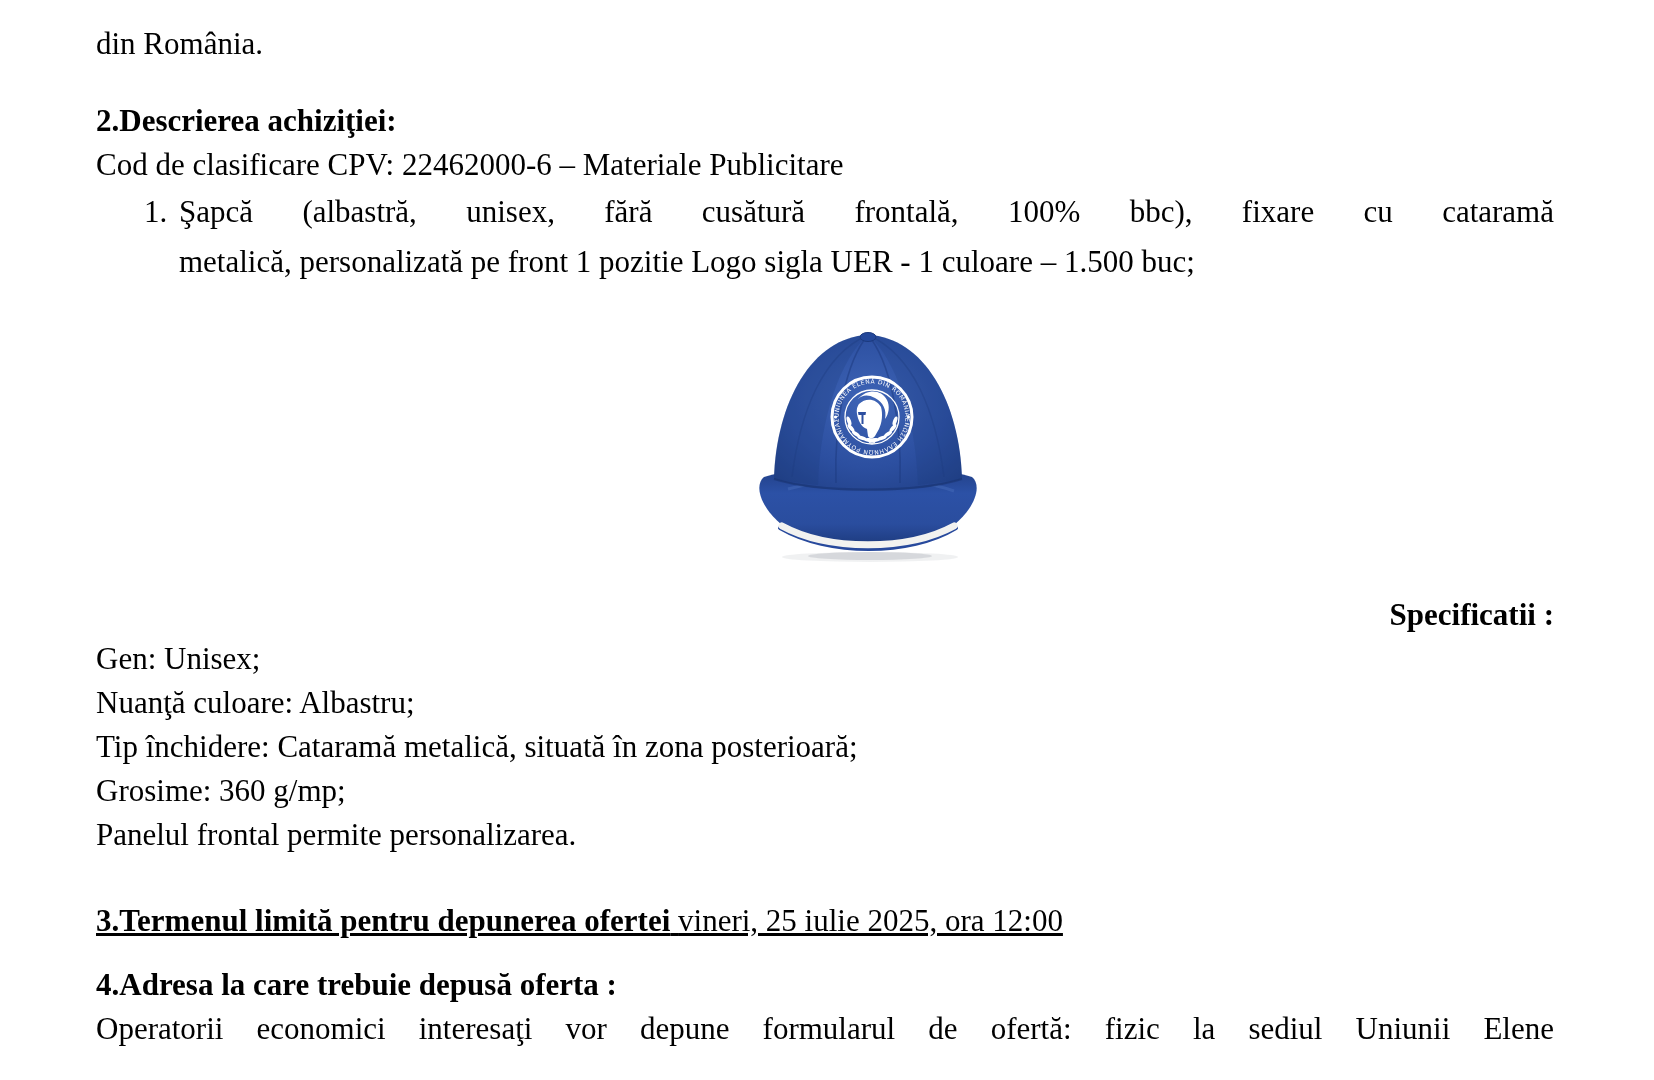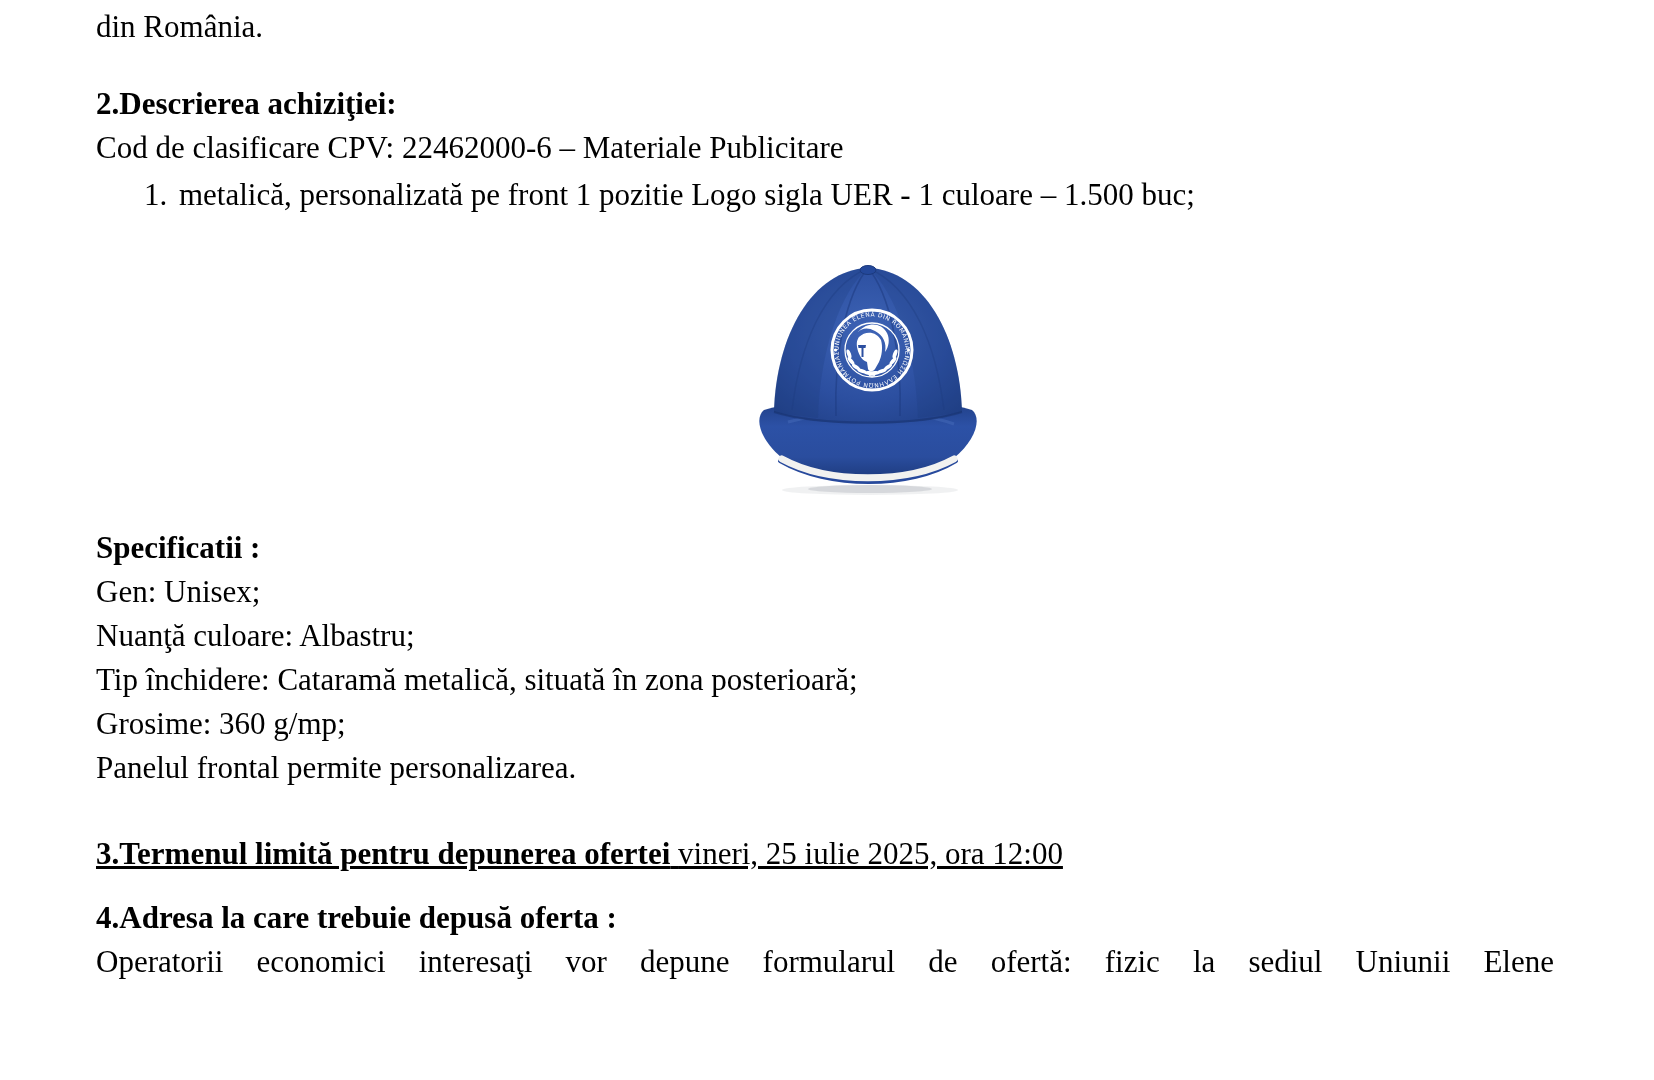--- a/index.html
+++ b/index.html
@@ -11,28 +11,28 @@
     color: #000000;
     font-family: "Liberation Serif", serif;
     font-size: 31px;
     line-height: 44px;
     overflow: hidden;
     box-sizing: border-box;
     padding: 5px 100px 0 96px;
   }
   p { margin: 0; }
   .b { font-weight: bold; }
-  .intro { margin-bottom: 33px; }
+  .intro { margin-bottom: 33px; margin-top: 17px; }
   .list-item { display: flex; line-height: 50px; }
   .num { width: 35px; margin-left: 48px; flex: none; }
   .item-text { flex: 1; }
   .jline { text-align: justify; text-align-last: justify; }
   .cap-wrap { width: 240px; height: 240px; margin: 40px 0 0 652px; }
   .cap-wrap svg { display: block; }
-  .spec-heading { margin-top: 26px; }
+  .spec-heading { margin-top: 26px; text-align: right; }
   .sec3 { margin-top: 42px; text-decoration: underline; }
   .sec4 { margin-top: 20px; }
   .jlast { text-align: justify; text-align-last: justify; }
   .logo-arc-text {
     font-family: "DejaVu Sans", sans-serif;
     font-size: 6px;
     letter-spacing: 0.55px;
     fill: #ffffff;
   }
 </style>
@@ -43,20 +43,21 @@
 
   <p class="intro">din România.</p>
 
   <p class="b">2.Descrierea achiziţiei:</p>
 
   <p>Cod de clasificare CPV: 22462000-6 – Materiale Publicitare</p>
 
   <div class="list-item">
     <span class="num">1.</span>
     <div class="item-text">
+      <div class="jline">Şapcă (albastră, unisex, fără cusătură frontală, 100% bbc), fixare cu cataramă</div>
       <div>metalică, personalizată pe front 1 pozitie Logo sigla UER - 1 culoare – 1.500 buc;</div>
     </div>
   </div>
 
   <div class="cap-wrap">
     <svg width="240" height="240" viewBox="0 0 240 240">
       <defs>
         <radialGradient id="gCrown" cx="50%" cy="42%" r="78%">
           <stop offset="0%" stop-color="#3e64b6"></stop>
           <stop offset="55%" stop-color="#2c4fa0"></stop>

